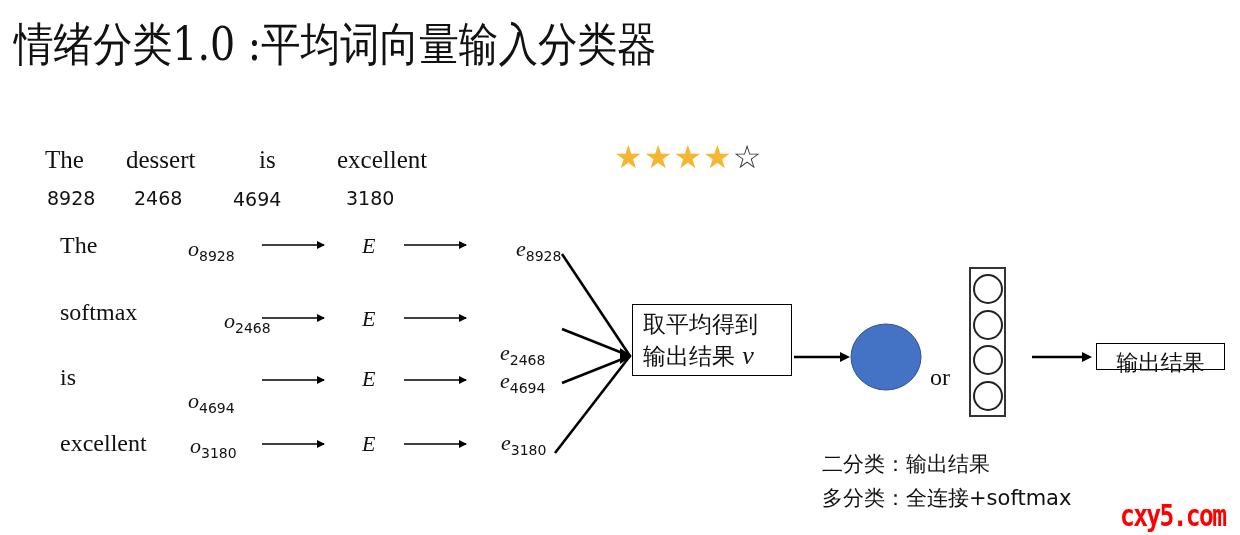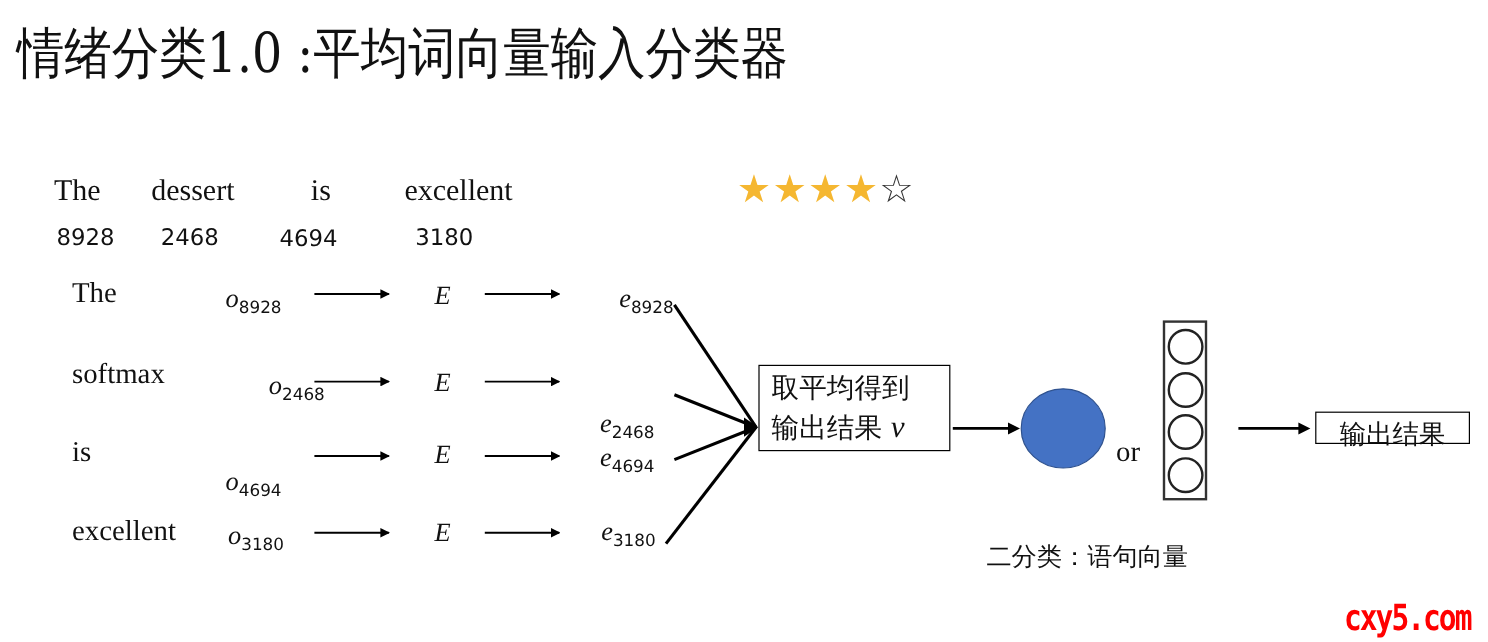--- a/index.html
+++ b/index.html
@@ -104,16 +104,17 @@
 <div class="abs avgbox">
   <div>取平均得到</div>
   <div><span>输出结果 </span><span class="v">v</span></div>
 </div>
 
 <div class="abs or">or</div>
 
 <div class="abs outbox">输出结果</div>
 
 <div class="abs notes">
-  <div>二分类：语句向量</div>
+  <div>二分类：输出结果</div>
+  <div>多分类：全连接+softmax</div>
 </div>
 
 <div class="abs watermark">cxy5.com</div>
 
 </body></html>

